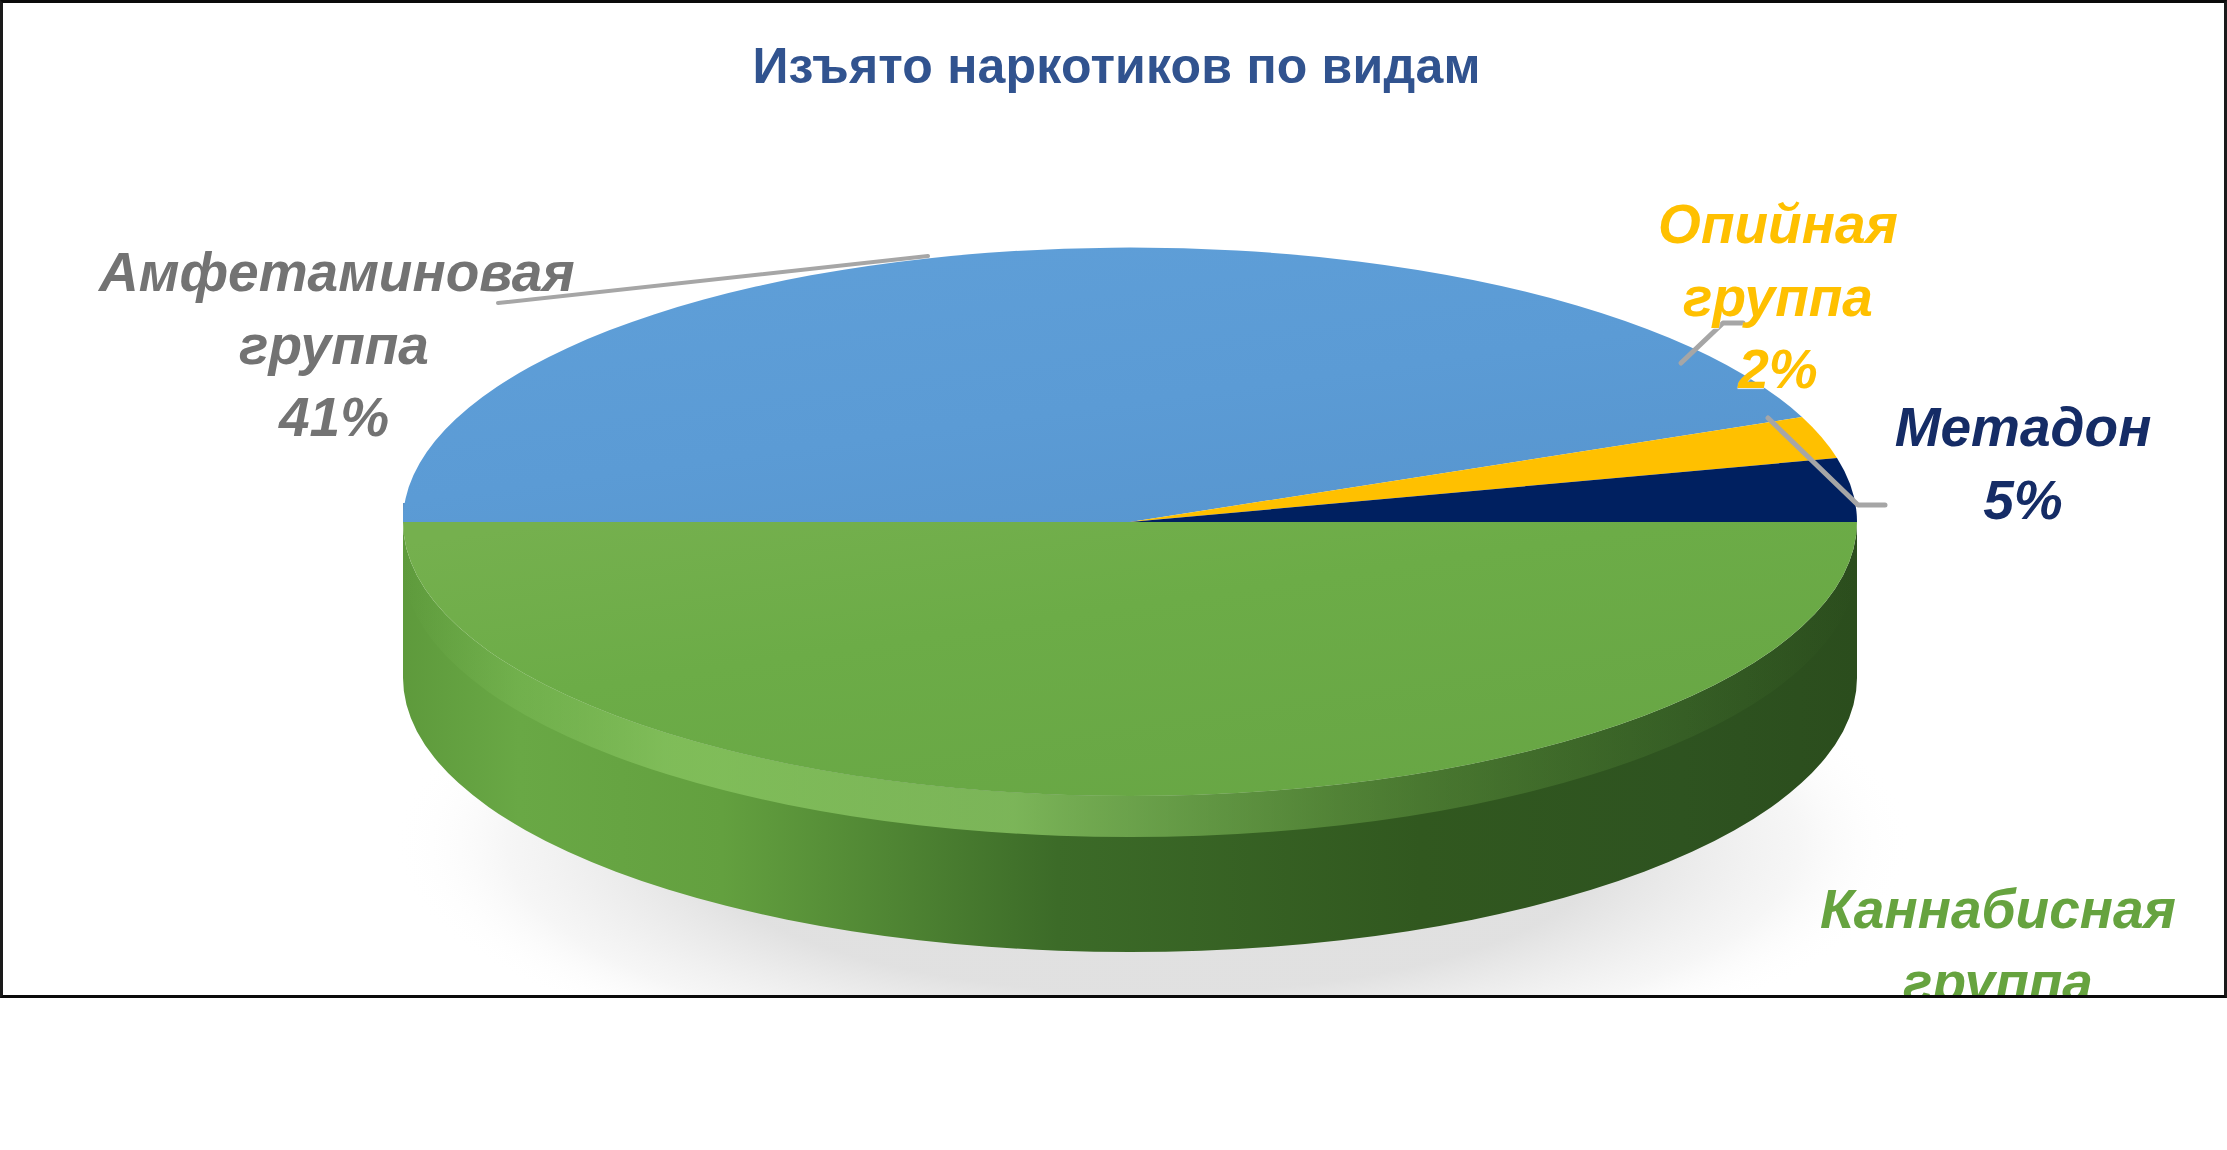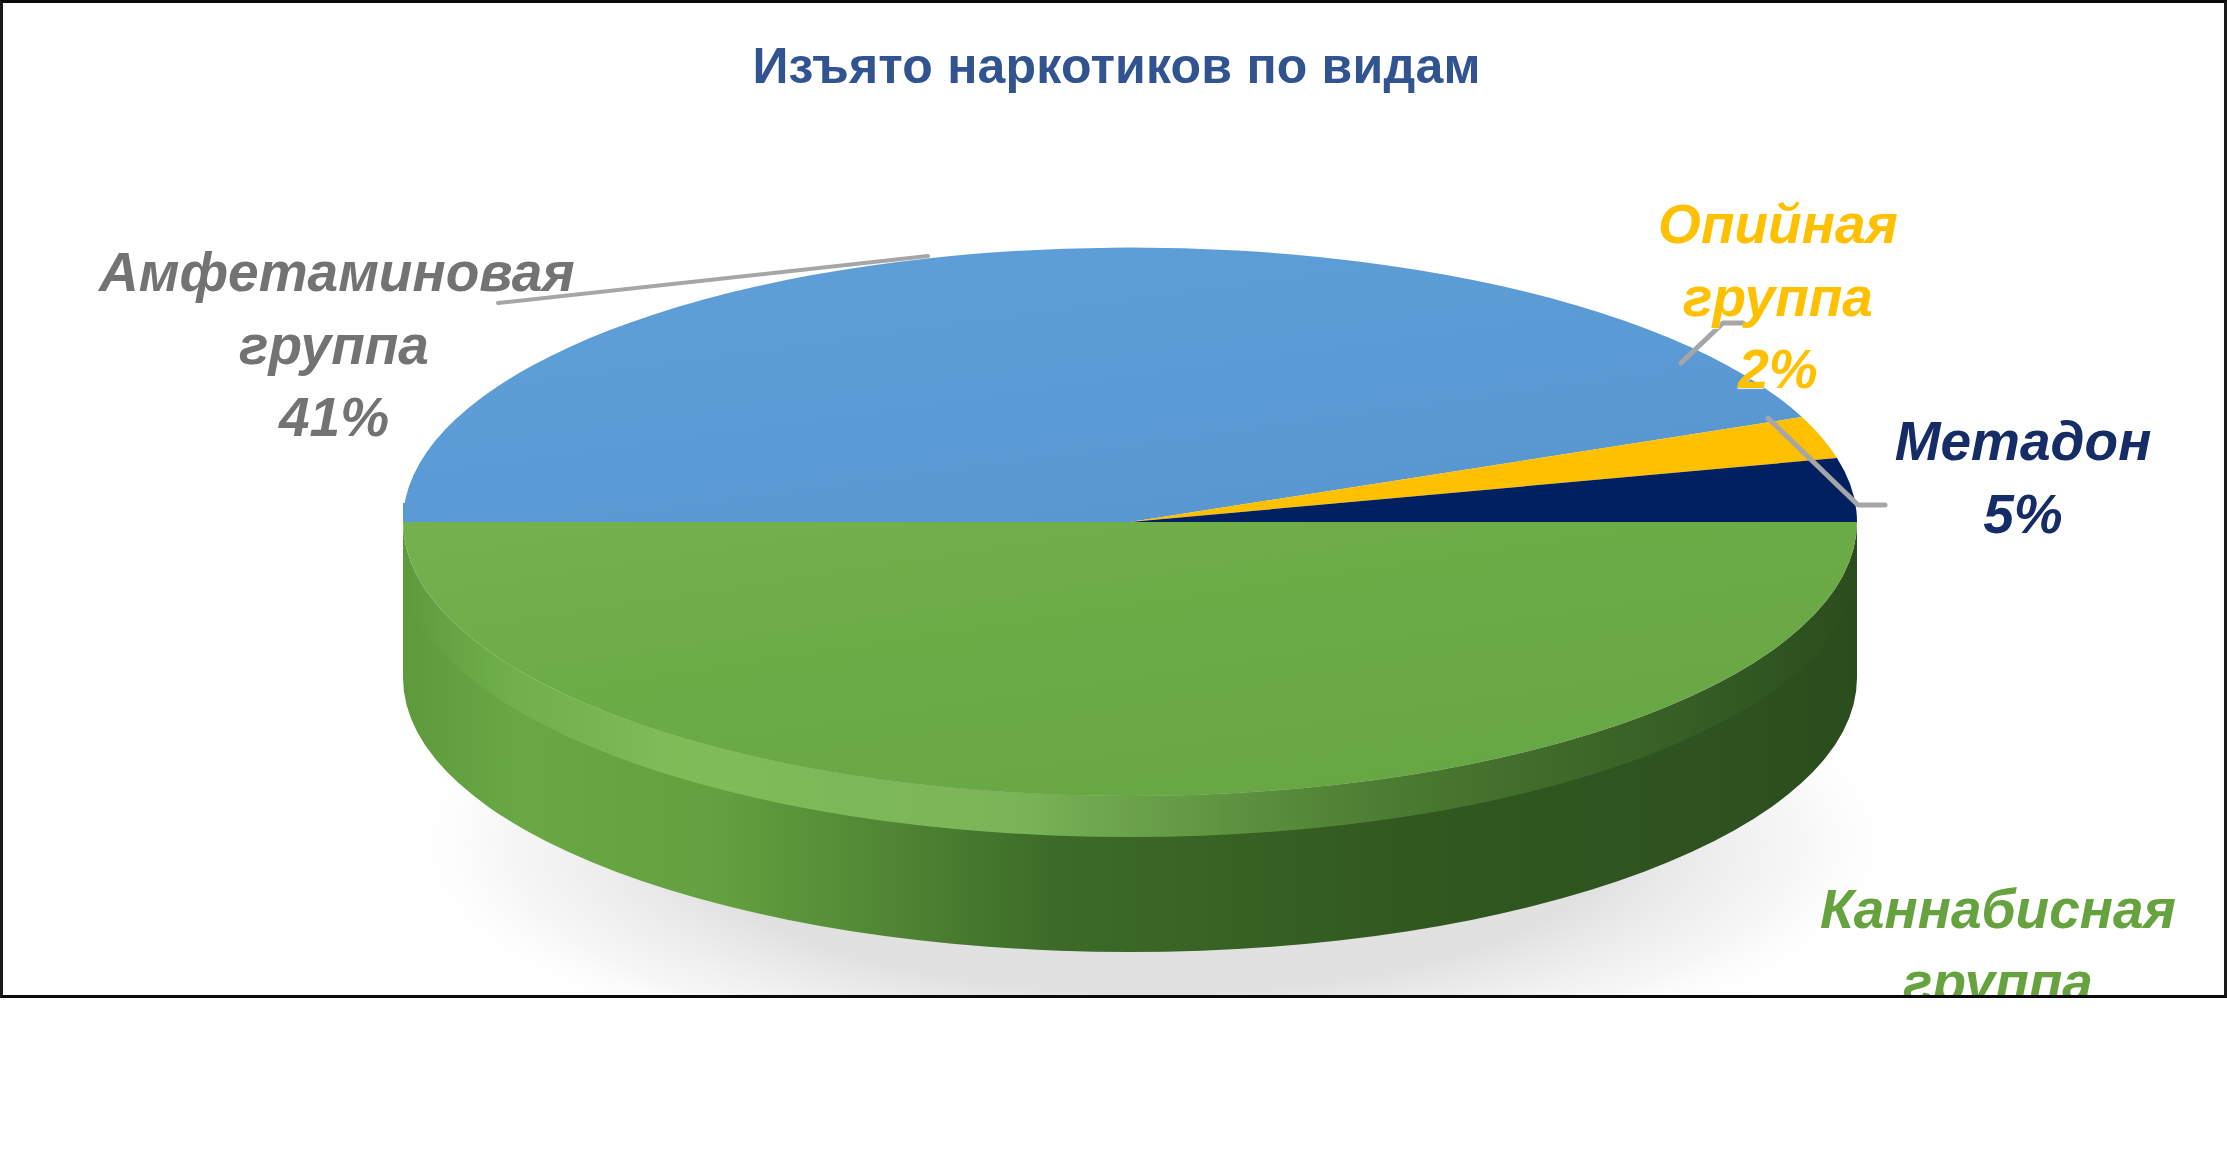--- a/index.html
+++ b/index.html
@@ -65,21 +65,21 @@
     color: #737373;
   }
   #label-opioid {
     left: 1560px;
     top: 185px;
     width: 430px;
     color: #FFC000;
   }
   #label-methadone {
     left: 1855px;
-    top: 402px;
+    top: 388px;
     width: 330px;
     color: #152C66;
   }
   #label-cannabis {
     left: 1795px;
     top: 870px;
     width: 400px;
     color: #66A33F;
   }
 </style>

